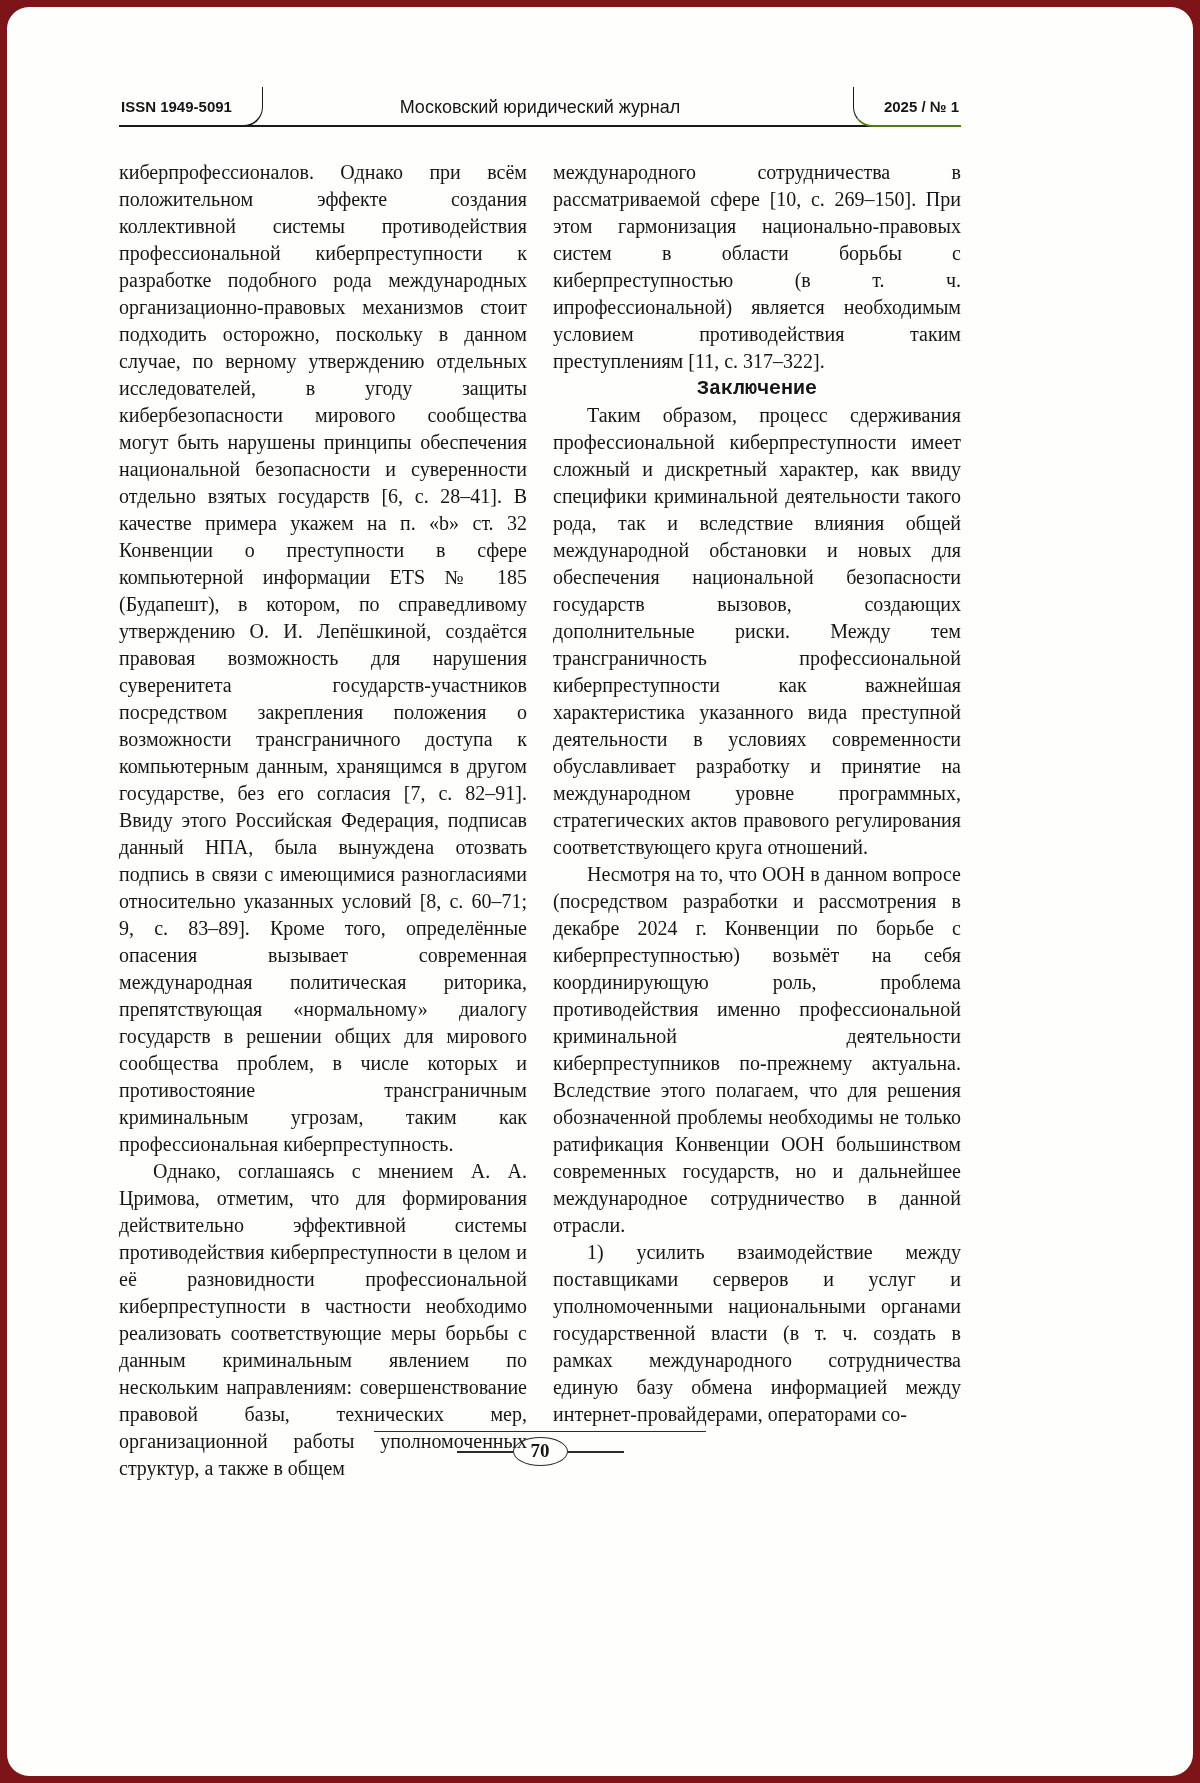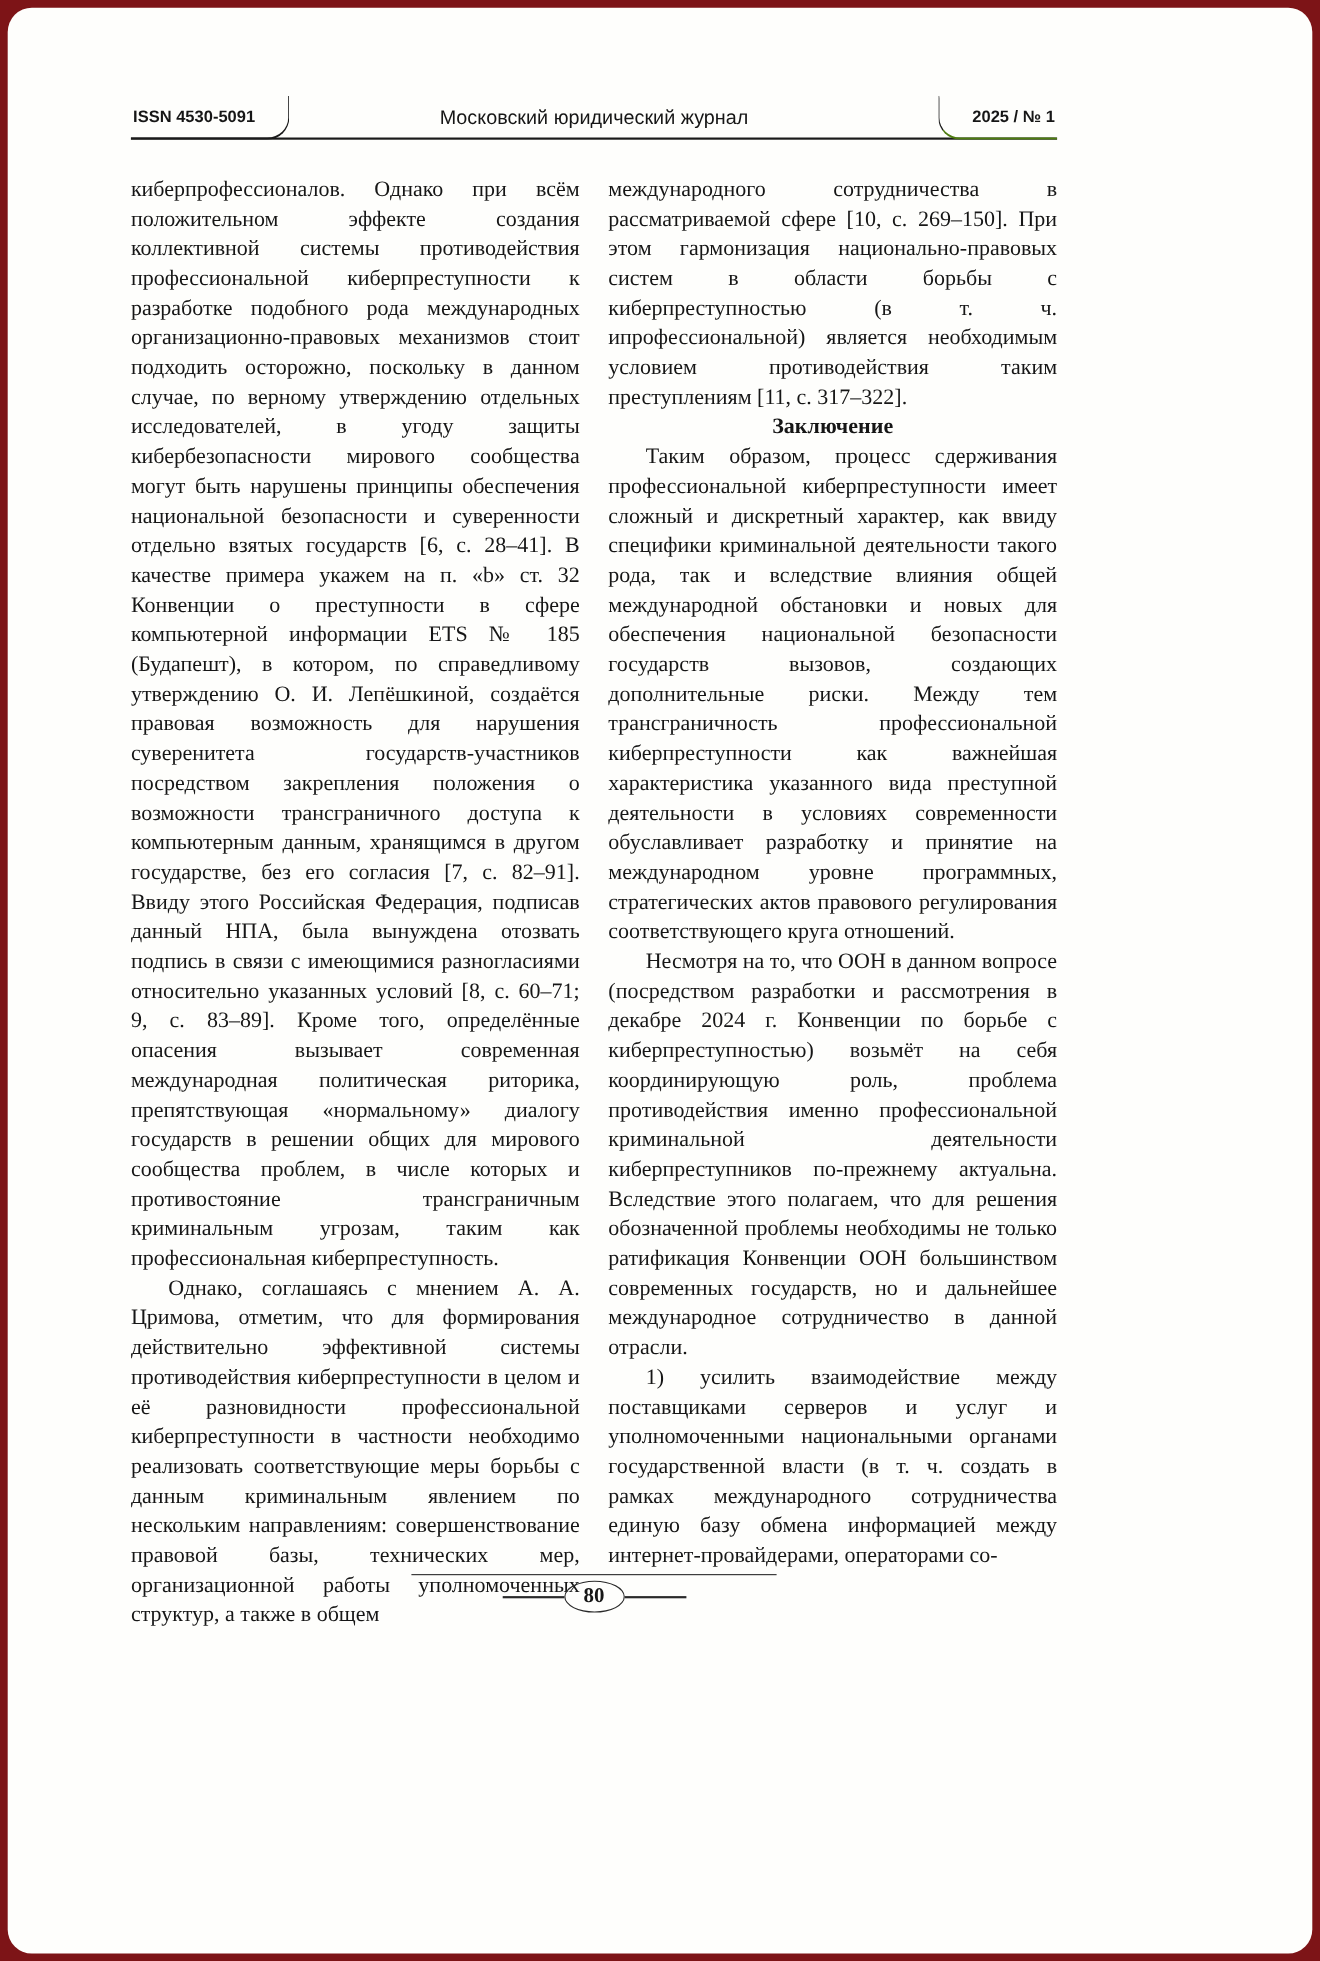--- a/index.html
+++ b/index.html
@@ -61,20 +61,21 @@
     font-size:20px;line-height:27px;
     text-align:justify;
     hyphens:auto;-webkit-hyphens:auto;
   }
   .col p{margin:0;}
   .col p.indent{text-indent:34px;}
   .section-heading{
     font-weight:bold;text-align:center;
     margin:16px 0 8px 0;
     text-indent:0 !important;
+    font-family:Liberation Mono, monospace;
   }
   
   .footer{
     position:absolute;left:112px;width:842px;top:1424px;
     text-align:center;
   }
   .footer-rule{
     width:332px;height:1px;background:#2a2a2a;
     margin:0 auto 5px auto;
   }
@@ -97,21 +98,21 @@
 </head>
 <body>
 
 <div class="canvas">
   <div class="sheet">
 
     <div class="content">
 
       <header class="hdr">
         <div class="hdr-tab issn-tab">
-          <span>ISSN 4530-5091</span>
+          <span>ISSN 1949-5091</span>
         </div>
         <div class="hdr-title">Московский юридический журнал</div>
         <div class="hdr-tab issue-tab">
           <span>2025 / № 1</span>
         </div>
       </header>
 
       <main class="columns">
 
         <section class="col">
@@ -127,19 +128,19 @@
           <p class="indent">1) усилить взаимодействие между поставщиками серверов и услуг и уполномоченными национальными органами государственной власти (в т. ч. создать в рамках международного сотрудничества единую базу обмена информацией между интернет-провайдерами, операторами со-</p>
         </section>
 
       </main>
     </div>
 
     <footer class="footer">
       <div class="footer-rule"></div>
       <div class="pageno-row">
         <span class="pn-line"></span>
-        <span class="pageno">80</span>
+        <span class="pageno">70</span>
         <span class="pn-line"></span>
       </div>
     </footer>
 
   </div>
 </div>
 
 </body></html>

